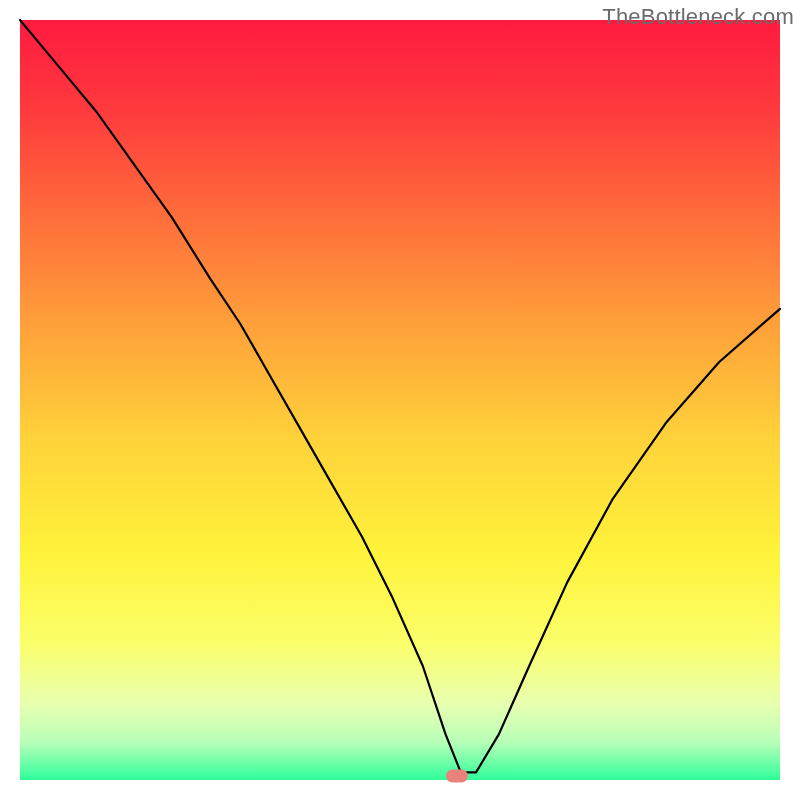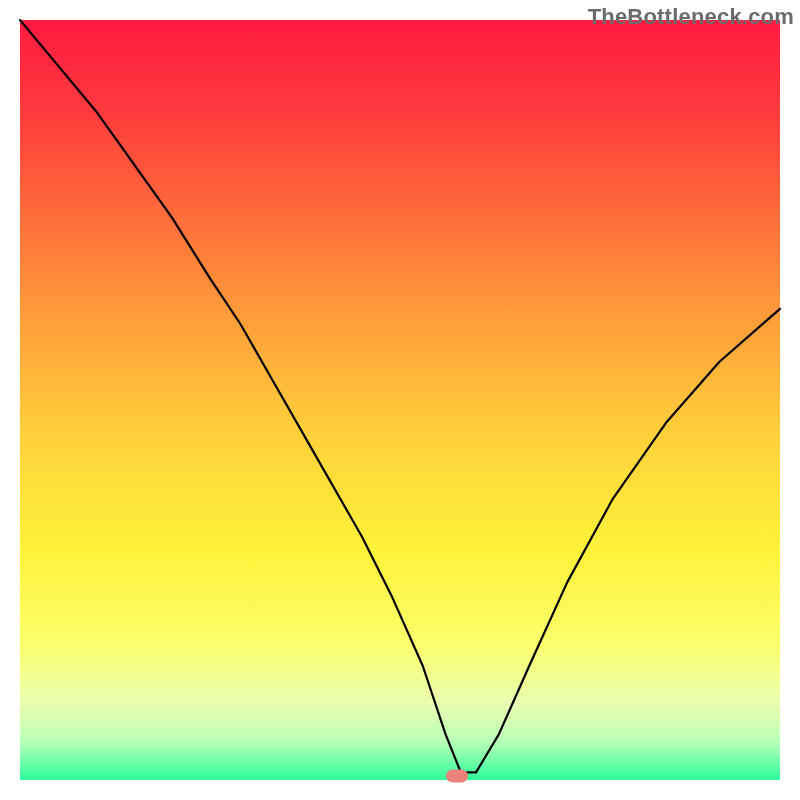--- a/index.html
+++ b/index.html
@@ -13,21 +13,21 @@
   .chart-container {
     position: relative;
     width: 800px;
     height: 800px;
   }
   .watermark {
     position: absolute;
     top: 4px;
     right: 6px;
     font-size: 22px;
-    font-weight: 700;
+    font-weight: 400;
     color: #6b6b6b;
     letter-spacing: 0.2px;
     z-index: 10;
   }
   svg.plot {
     position: absolute;
     top: 0;
     left: 0;
     display: block;
   }

